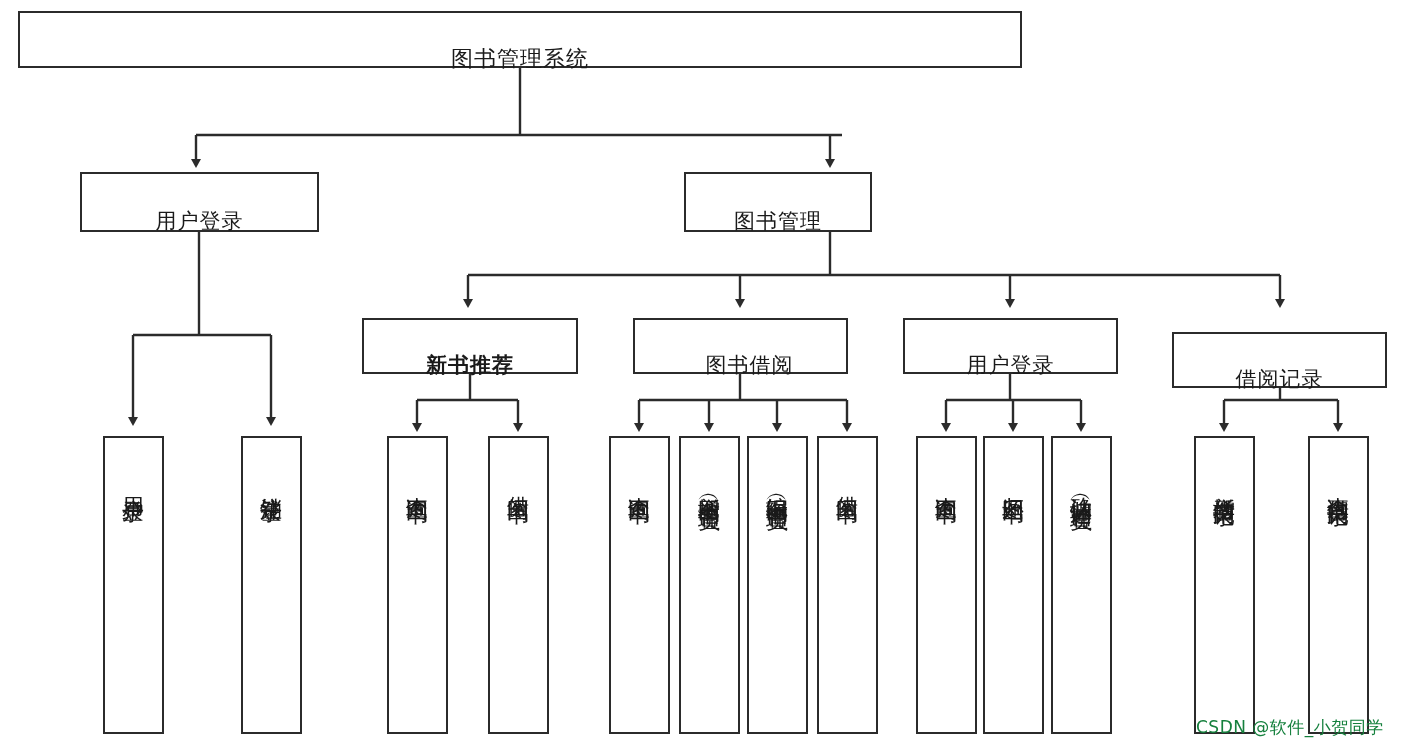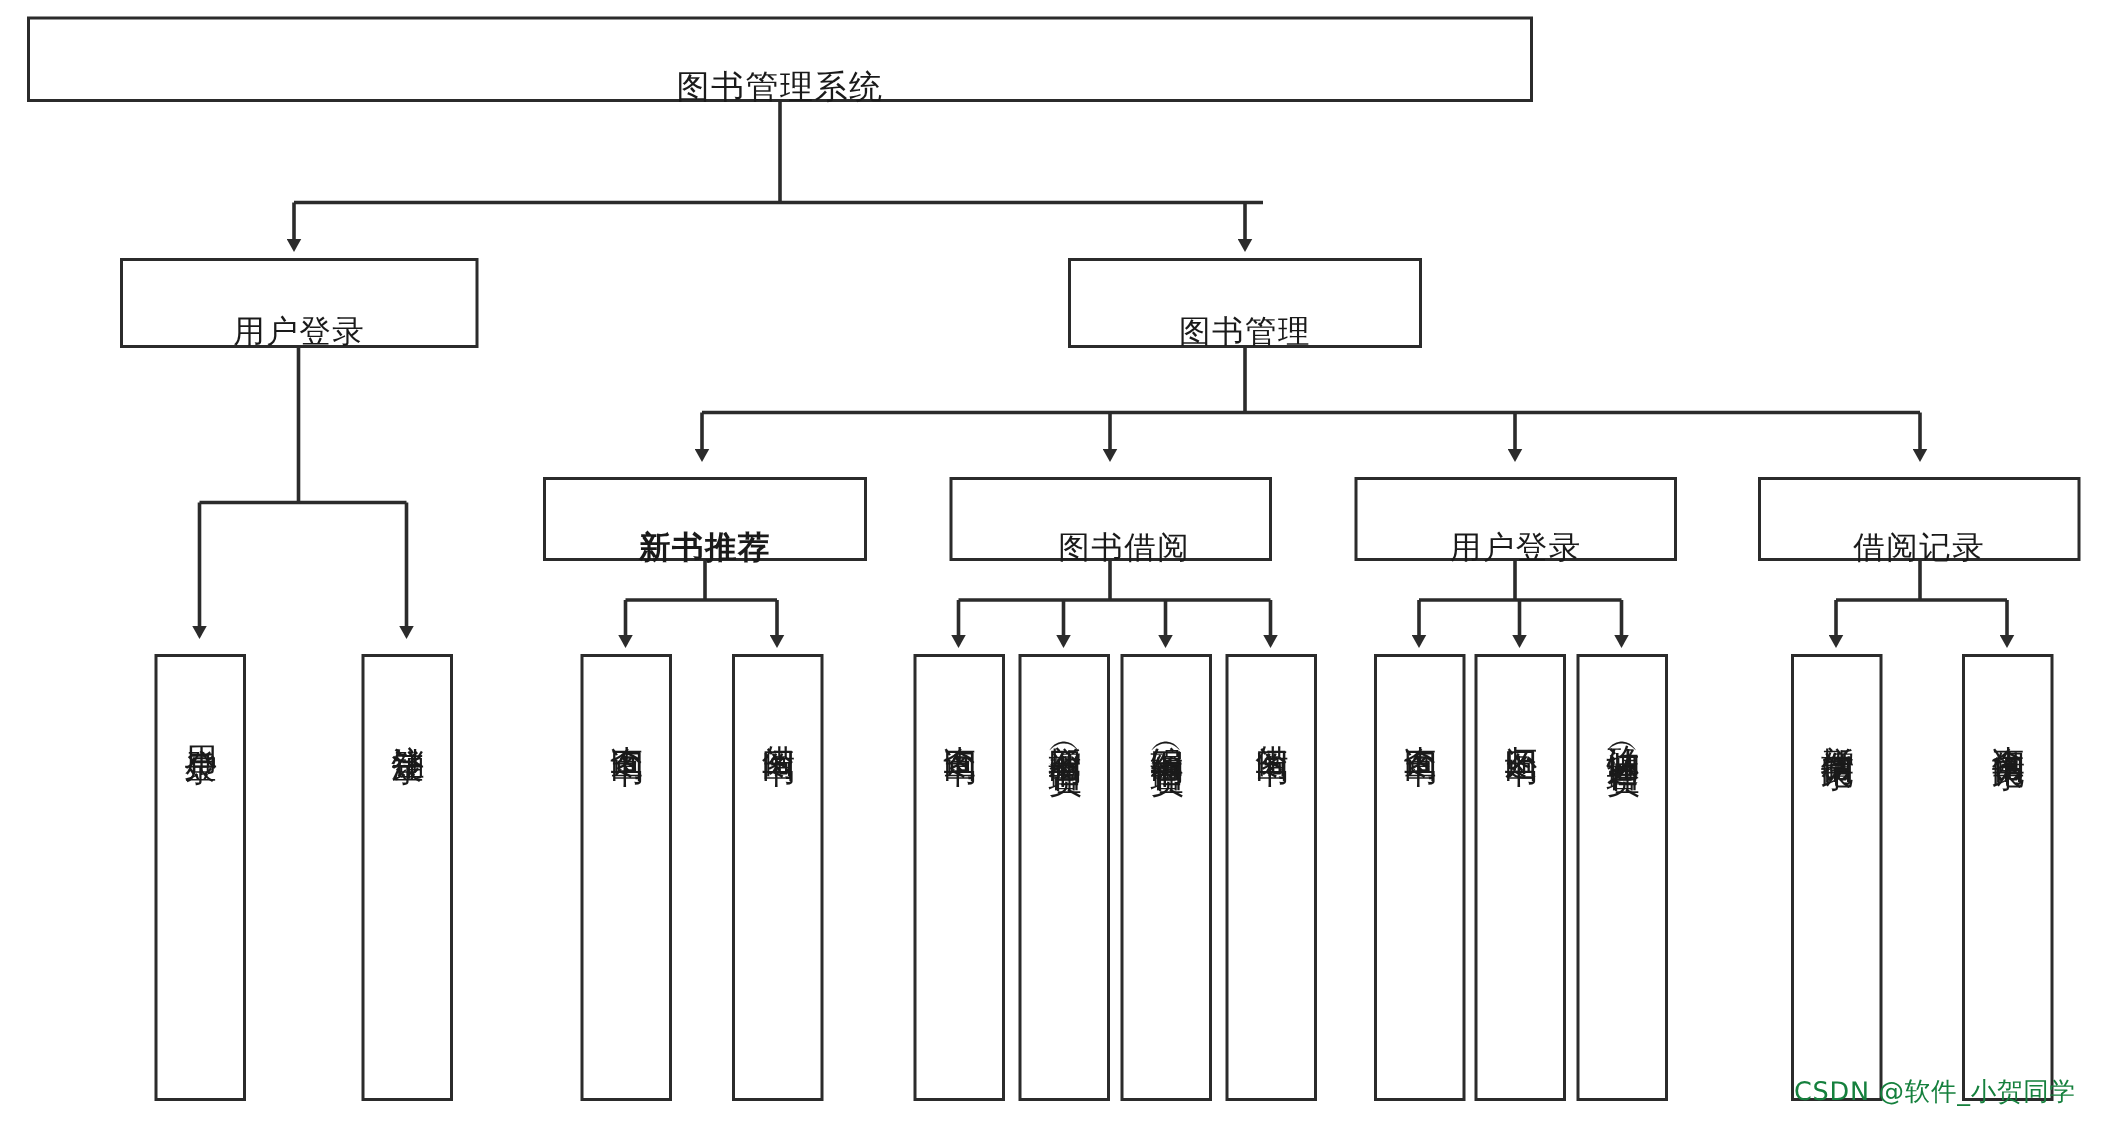--- a/index.html
+++ b/index.html
@@ -131,34 +131,34 @@
     </g>
   </svg>
 
   <div class="node root horiz" style="left:18px; top:11px; width:1004px; height:57px;">
     <span class="label">图书管理系统</span>
   </div>
 
   <div class="node horiz" style="left:80px; top:172px; width:239px; height:60px;">
     <span class="label">用户登录</span>
   </div>
-  <div class="node horiz" style="left:712px; top:172px; width:236px; height:60px;">
+  <div class="node horiz" style="left:684px; top:172px; width:188px; height:60px;">
     <span class="label">图书管理</span>
   </div>
 
   <div class="node horiz" style="left:362px; top:318px; width:216px; height:56px;font-weight:bold;">
     <span class="label">新书推荐</span>
   </div>
   <div class="node horiz" style="left:633px; top:318px; width:215px; height:56px;padding-left:18px;">
     <span class="label">图书借阅</span>
   </div>
   <div class="node horiz" style="left:903px; top:318px; width:215px; height:56px;">
     <span class="label">用户登录</span>
   </div>
-  <div class="node horiz" style="left:1172px; top:318px; width:215px; height:56px;">
+  <div class="node horiz" style="left:1172px; top:332px; width:215px; height:56px;">
     <span class="label">借阅记录</span>
   </div>
 
   <div class="node leaf" style="left:103px; top:436px; width:61px; height:298px;">
     <span class="label">用户登录</span>
   </div>
   <div class="node leaf" style="left:241px; top:436px; width:61px; height:298px;">
     <span class="label">注销登录</span>
   </div>
 

